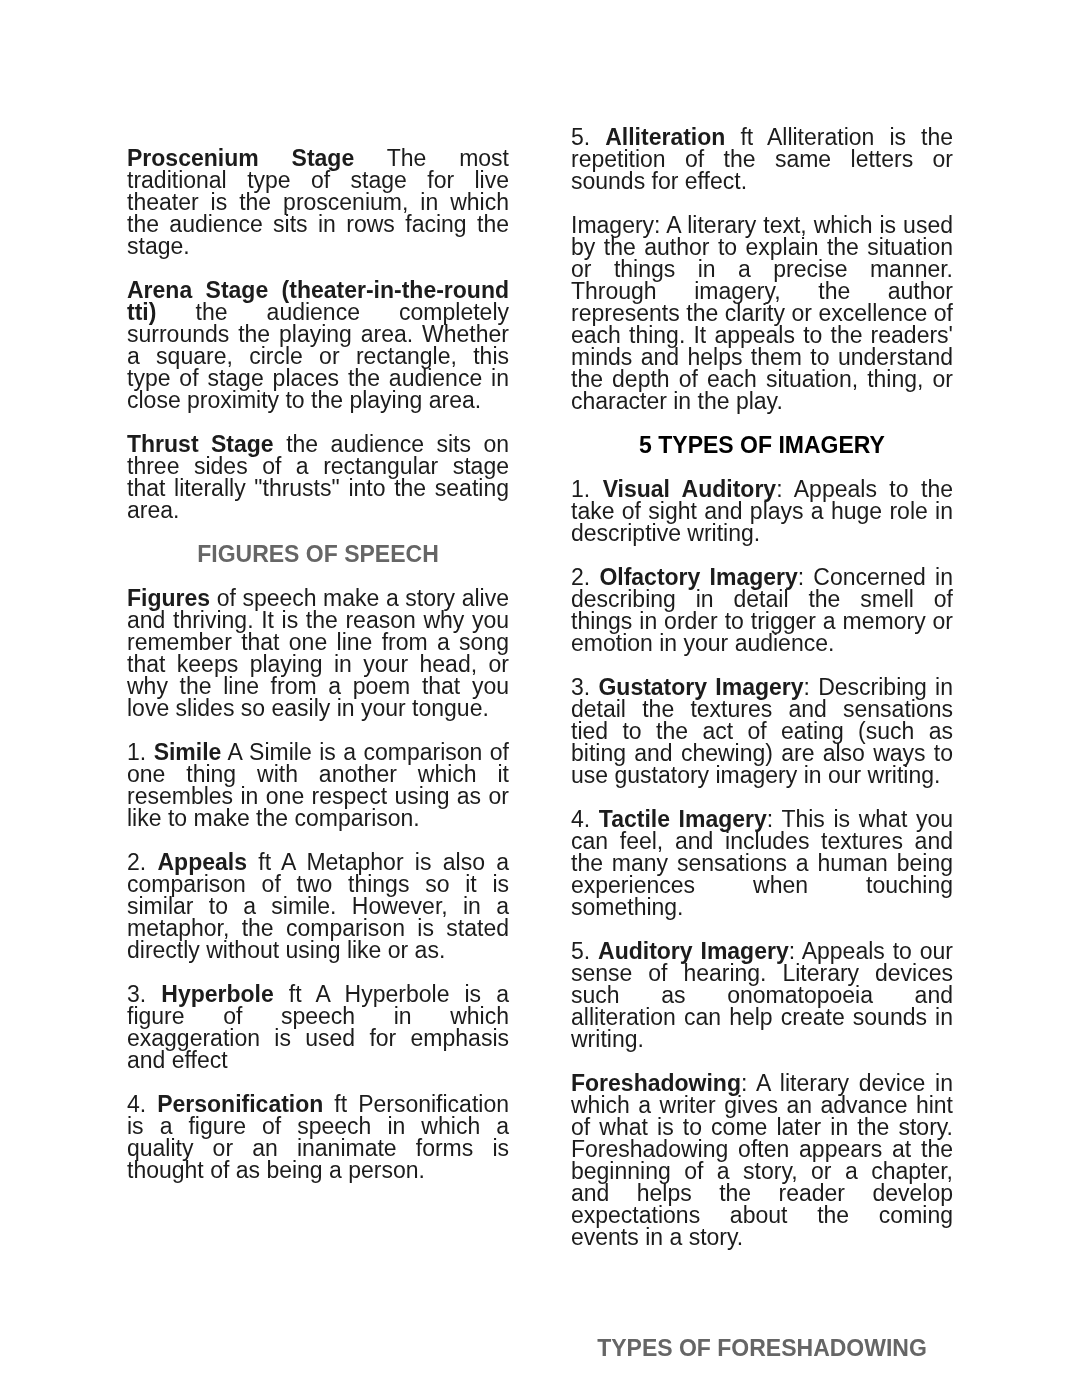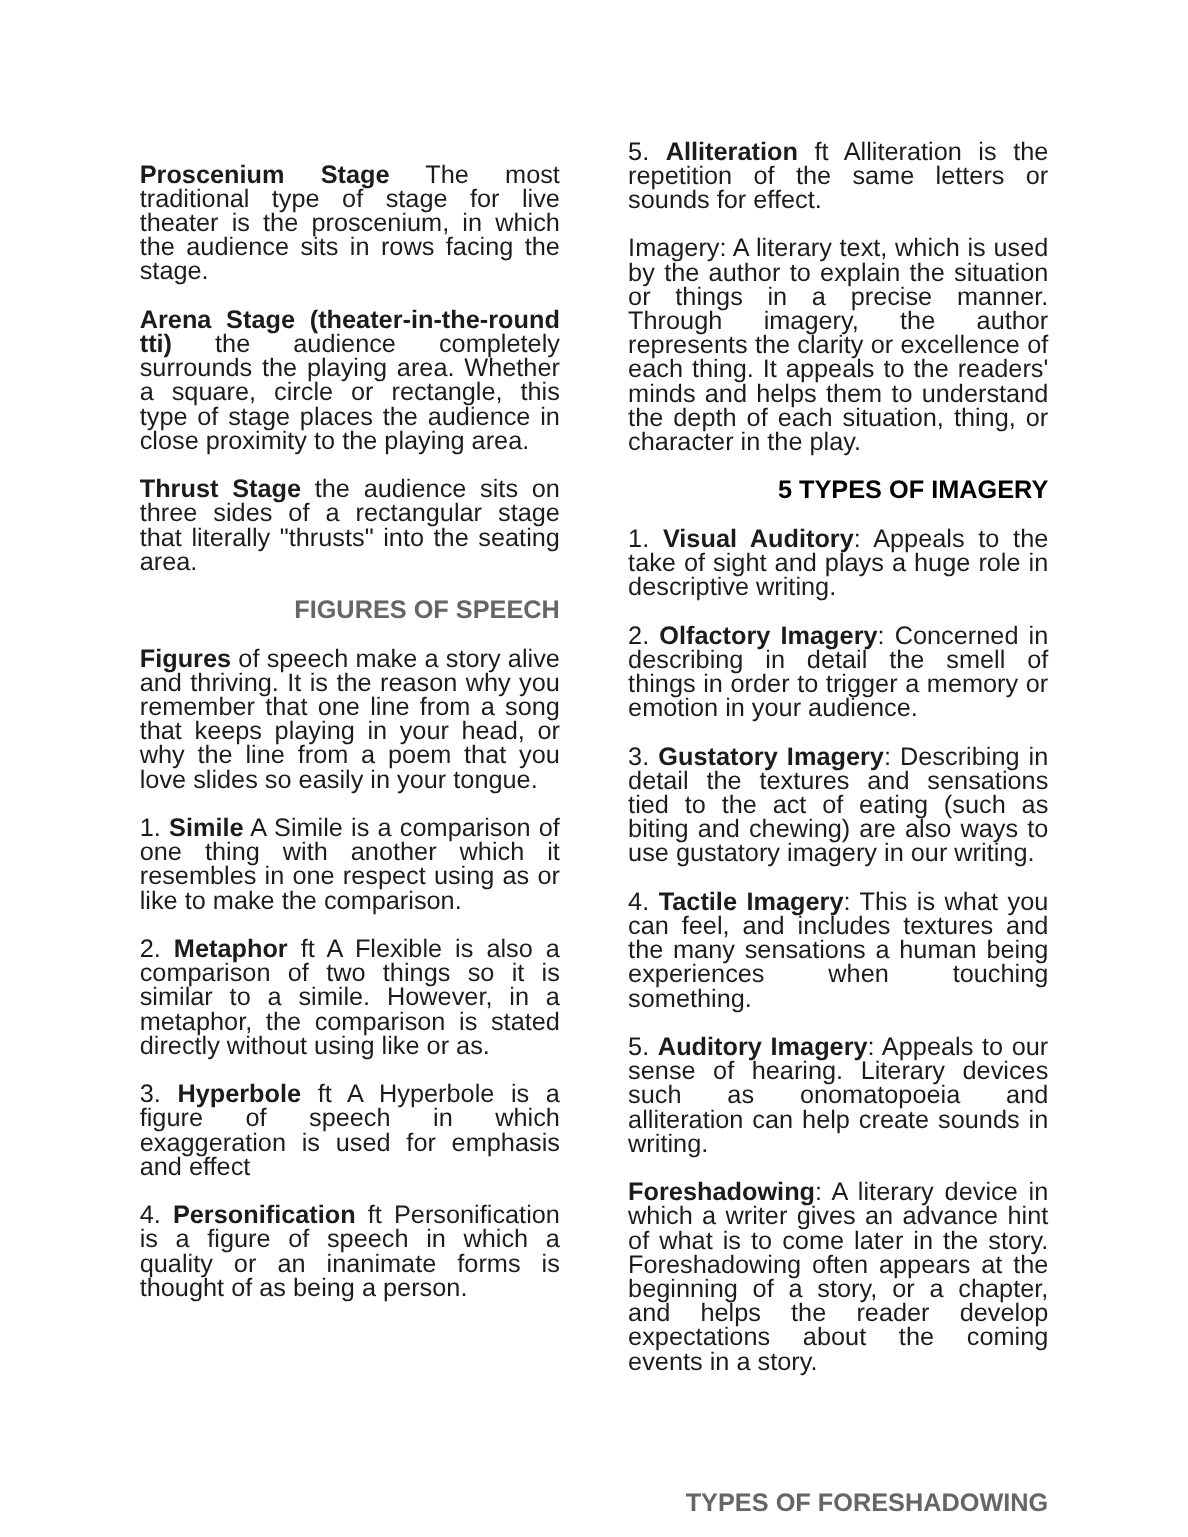--- a/index.html
+++ b/index.html
@@ -25,24 +25,24 @@
     flex: 0 0 382px;
     width: 382px;
     font-size: 23px;
     line-height: 22px;
     color: var(--text-color, #1c1c1c);
     text-align: justify;
   }
   .col-left { padding-top: 21px; }
   p.para, p.heading { margin: 0 0 22px 0; }
   p.heading {
-    margin-top: 19px;
+    margin-top: 1px;
     font-weight: 700;
     color: var(--heading-black, #000000);
-    text-align: right;
+    text-align: center;
   }
   p.heading.gray { color: var(--heading-gray, #666666); }
   b.term { font-weight: 700; }
   .num { font-weight: 400; }
   .spacer { height: 66px; }
 </style>
 </head>
 <body>
 
 <div class="page">
@@ -55,21 +55,21 @@
 
       <p class="para"><b class="term">Thrust Stage</b><span> the audience sits on three sides of a rectangular stage that literally "thrusts" into the seating area.</span></p>
 
 
       <p class="heading gray">FIGURES OF SPEECH</p>
 
       <p class="para"><b class="term">Figures</b><span> of speech make a story alive and thriving. It is the reason why you remember that one line from a song that keeps playing in your head, or why the line from a poem that you love slides so easily in your tongue.</span></p>
 
       <p class="para"><span class="num">1. </span><b class="term">Simile</b><span> A Simile is a comparison of one thing with another which it resembles in one respect using as or like to make the comparison.</span></p>
 
-      <p class="para"><span class="num">2. </span><b class="term">Metaphor</b><span> ft A Flexible is also a comparison of two things so it is similar to a simile. However, in a metaphor, the comparison is stated directly without using like or as.</span></p>
+      <p class="para"><span class="num">2. </span><b class="term">Appeals</b><span> ft A Metaphor is also a comparison of two things so it is similar to a simile. However, in a metaphor, the comparison is stated directly without using like or as.</span></p>
 
       <p class="para"><span class="num">3. </span><b class="term">Hyperbole</b><span> ft A Hyperbole is a figure of speech in which exaggeration is used for emphasis and effect</span></p>
 
       <p class="para"><span class="num">4. </span><b class="term">Personification</b><span> ft Personification is a figure of speech in which a quality or an inanimate forms is thought of as being a person.</span></p>
     </div>
 
     <div class="col col-right">
       <p class="para"><span class="num">5. </span><b class="term">Alliteration</b><span> ft Alliteration is the repetition of the same letters or sounds for effect.</span></p>
 
       <p class="para"><span>Imagery: A literary text, which is used by the author to explain the situation or things in a precise manner. Through imagery, the author represents the clarity or excellence of each thing. It appeals to the readers' minds and helps them to understand the depth of each situation, thing, or character in the play.</span></p>

